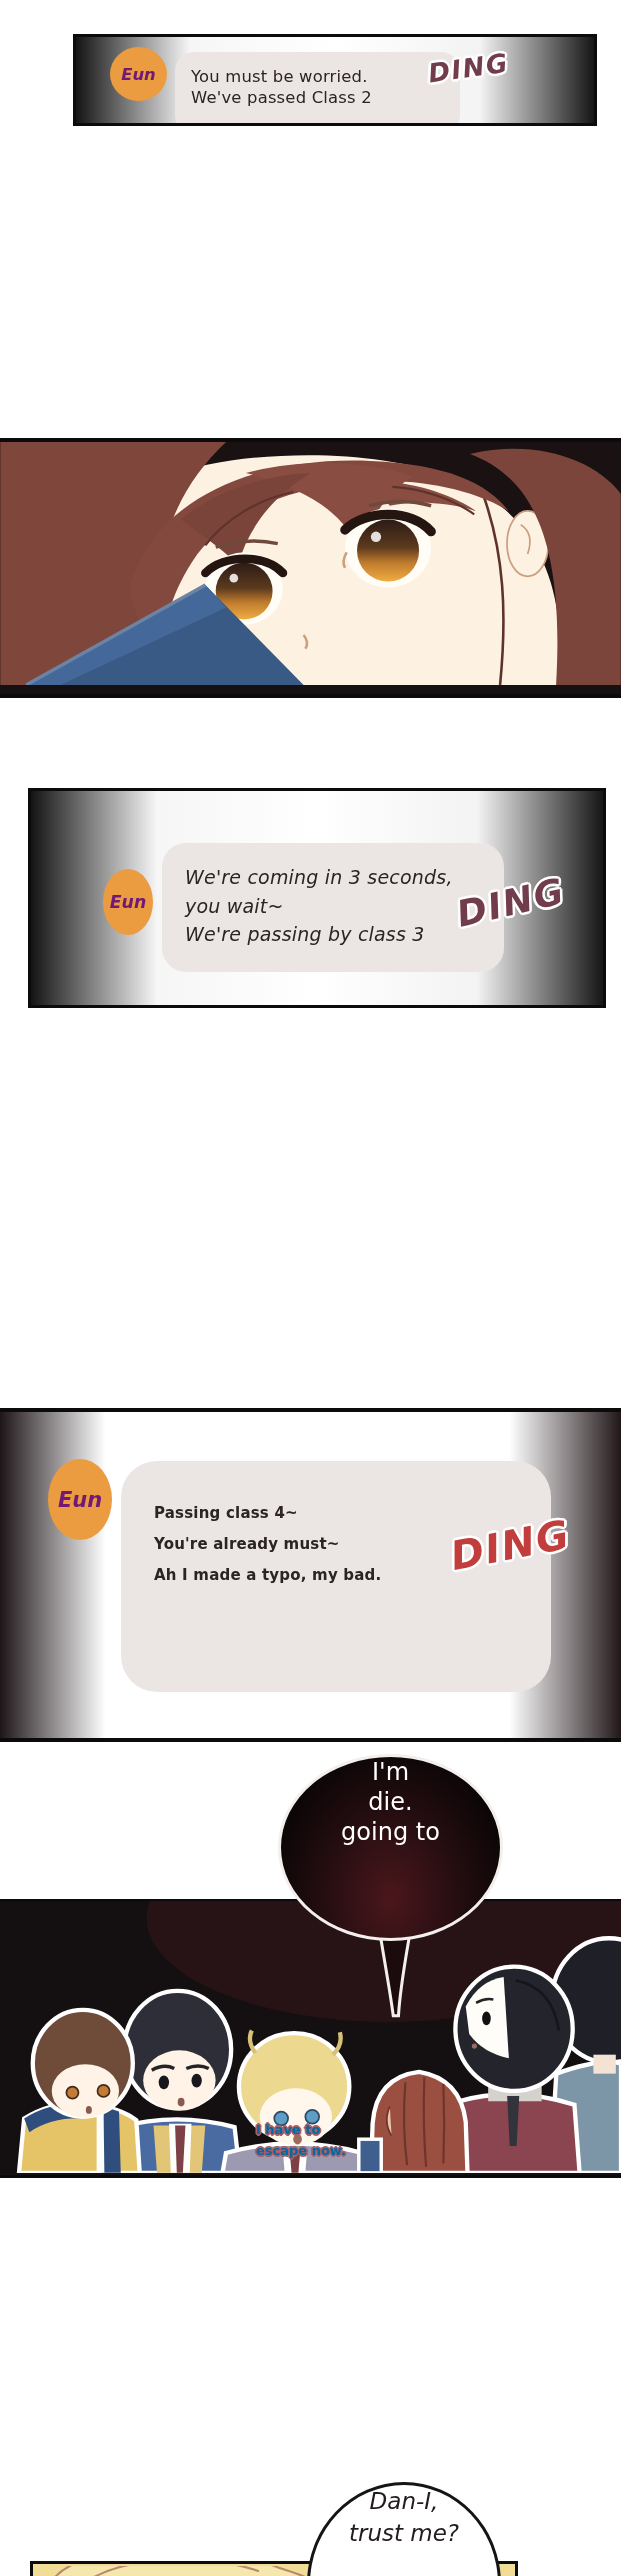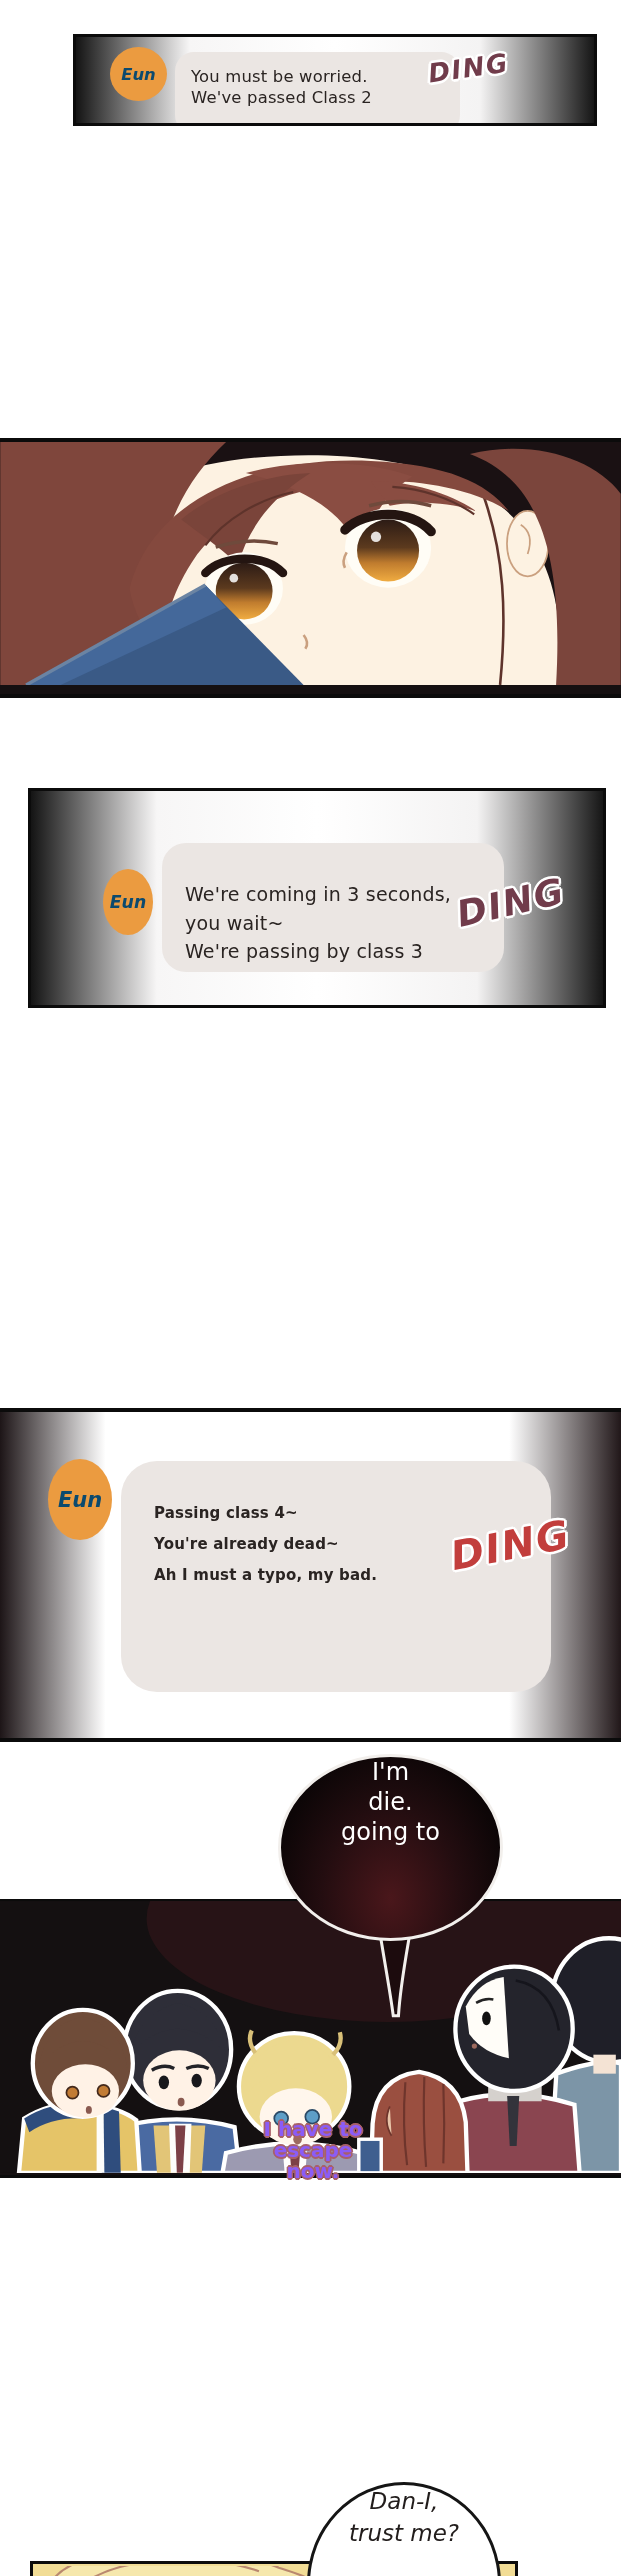--- a/index.html
+++ b/index.html
@@ -4,40 +4,40 @@
 <style>
   html,body{margin:0;padding:0;}
   body{width:621px;height:2576px;position:relative;overflow:hidden;background:#ffffff;
        font-family:"DejaVu Sans","Liberation Sans",sans-serif;}
   .abs{position:absolute;}
   
   .chat-panel{position:absolute;border:3.5px solid #0b0b0b;overflow:hidden;
     background:linear-gradient(90deg,#141414 0%,#f7f6f6 22%,#ffffff 50%,#f4f3f3 78%,#161616 100%);}
   .chat-panel.bleed{border-left:none;border-right:none;
     background:linear-gradient(90deg,#1d1517 0%,#ffffff 17%,#ffffff 82%,#211719 100%);}
-  .avatar{position:absolute;background:#eb9b40;border-radius:50%;color:#0c4a6e;
+  .avatar{position:absolute;background:#eb9b40;border-radius:50%;color:#701a75;
     display:flex;align-items:center;justify-content:center;font-style:italic;font-weight:bold;}
   .msg-bubble{position:absolute;background:#ebe6e3;color:#29232215;}
   .msg-text{color:#2a2422;font-weight:500;letter-spacing:0.2px;}
   .msg-text div{white-space:nowrap;}
   .sfx{position:absolute;font-weight:800;font-style:italic;letter-spacing:1.7px;
     text-shadow:-2.6px 0 0 #fff,2.6px 0 0 #fff,0 -2.6px 0 #fff,0 2.6px 0 #fff,
       -1.7px -1.7px 0 #fff,1.7px -1.7px 0 #fff,-1.7px 1.7px 0 #fff,1.7px 1.7px 0 #fff;}
   .sfx-maroon{color:#713c4b;}
   .sfx-red{color:#c23e3c;}
   
   .art-panel{position:absolute;overflow:hidden;background:#151011;}
   
   .scream{position:absolute;border:3.5px solid #f2efec;border-radius:50%;
     background:radial-gradient(ellipse at 50% 78%,#4a171b 0%,#230d10 45%,#0d0607 75%,#060303 100%);
     color:#ffffff;text-align:center;z-index:6;}
   .scream div{font-size:24px;line-height:30px;font-weight:500;}
   .tail{position:absolute;z-index:5;}
-  .whisper{position:absolute;z-index:7;text-align:center;color:#8b5cf6;font-weight:bold;
-    font-size:20px;line-height:21px;
+  .whisper{position:absolute;z-index:7;text-align:left;color:#0369a1;font-weight:bold;
+    font-size:13px;line-height:21px;
     text-shadow:-1.7px 0 0 #a8606a,1.7px 0 0 #a8606a,0 -1.7px 0 #a8606a,0 1.7px 0 #a8606a,
       -0.9px -0.9px 0 #a8606a,0.9px 0.9px 0 #a8606a,0.9px -0.9px 0 #a8606a,-0.9px 0.9px 0 #a8606a;}
   
   .bottom-panel{position:absolute;background:#f2dd96;border:3.5px solid #0c0c0c;border-bottom:none;overflow:hidden;z-index:2;}
   .round-bubble{position:absolute;background:#ffffff;border:3.5px solid #151515;border-radius:50%;
     z-index:4;text-align:center;color:#221d1c;}
   .round-bubble div{font-size:23px;line-height:32px;font-weight:500;font-style:italic;}
 </style>
 </head>
 <body>
@@ -113,37 +113,37 @@
       <line x1="30" y1="282" x2="238" y2="166" stroke="#6b84a3" stroke-width="4"></line>
     </g>
   </svg>
 </div>
 
 <div class="chat-panel" style="left:28px;top:788px;width:572px;height:214px;">
   <div class="avatar" style="left:72px;top:78px;width:50px;height:66px;font-size:17.3px;">
     <span>Eun</span>
   </div>
   <div class="msg-bubble" style="left:131px;top:52px;width:342px;height:129px;border-radius:24px;"></div>
-  <div class="msg-text abs" style="left:154px;top:89px;font-size:19px;line-height:28.5px;">
+  <div class="msg-text abs" style="left:154px;top:72px;font-size:19px;line-height:28.5px;font-style:italic;">
     <div>We're coming in 3 seconds,</div>
     <div>you wait~</div>
     <div>We're passing by class 3</div>
   </div>
   <span class="sfx sfx-maroon" style="left:425px;top:91px;font-size:36px;transform:rotate(-13deg);">DING</span>
 </div>
 
 <div class="chat-panel bleed" style="left:0;top:1408px;width:621px;height:326px;border-top:4.3px solid #0b0b0b;border-bottom:4.3px solid #0b0b0b;">
   <div class="avatar" style="left:48px;top:47px;width:64px;height:81px;font-size:21px;">
     <span>Eun</span>
   </div>
   <div class="msg-bubble" style="left:121px;top:49px;width:430px;height:231px;border-radius:36px;"></div>
   <div class="msg-text abs" style="left:154px;top:86px;font-size:15px;line-height:31px;font-weight:bold;">
     <div>Passing class 4~</div>
-    <div>You're already dead~</div>
-    <div>Ah I must a typo, my bad.</div>
+    <div>You're already must~</div>
+    <div>Ah I made a typo, my bad.</div>
   </div>
   <span class="sfx sfx-red" style="left:450px;top:110px;font-size:40px;transform:rotate(-11deg);">DING</span>
 </div>
 
 <div class="scream" style="left:278px;top:1754px;width:219px;height:181px;">
   <div style="">I'm</div>
   <div>die.</div>
   <div>going to</div>
 </div>
 <svg class="tail" style="left:375px;top:1924px;" width="40" height="97" viewBox="0 0 46 112">

